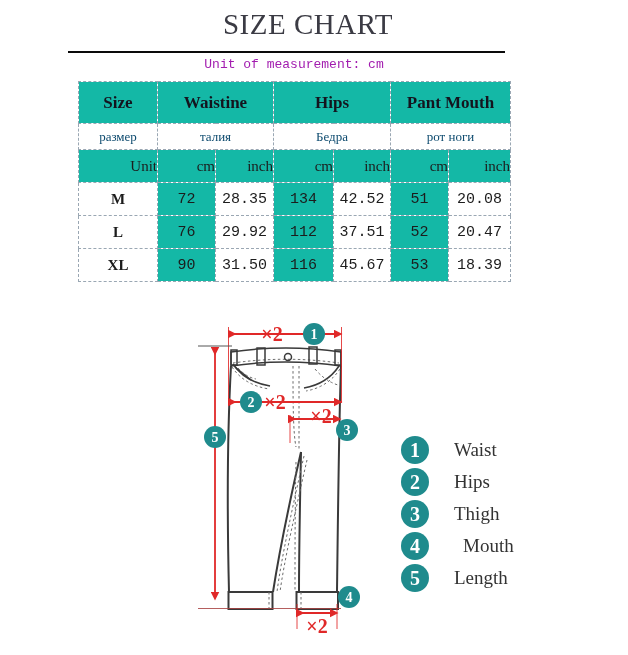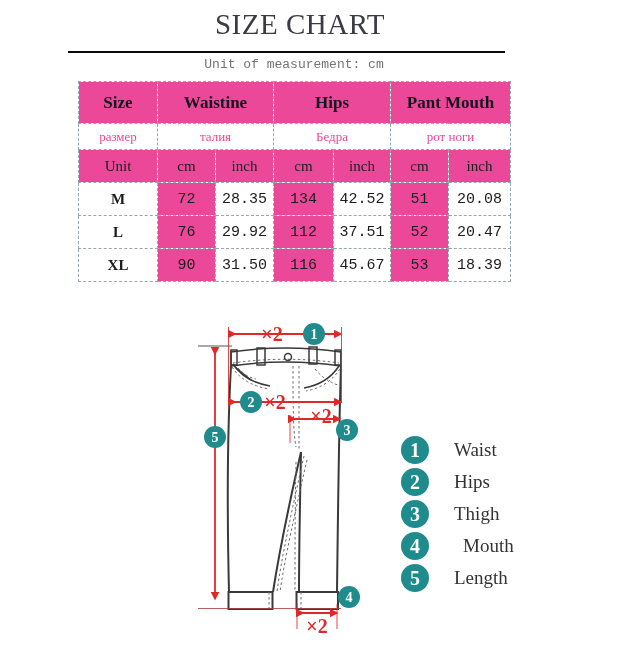--- a/index.html
+++ b/index.html
@@ -1,45 +1,45 @@
 <!DOCTYPE html>
 <html><head>
 <meta charset="utf-8">
 <style>
   html,body{margin:0;padding:0;}
   body{
     width:628px;height:655px;position:relative;background:#ffffff;
     font-family:"Liberation Serif", serif;color:#1c1c1c;overflow:hidden;
   }
   .page-title{
-    position:absolute;left:78px;top:8px;width:444px;text-align:center;
+    position:absolute;left:86px;top:8px;width:444px;text-align:center;
     font-size:29px;letter-spacing:.5px;color:#3b3b44;font-weight:500;
   }
   .title-rule{
     position:absolute;left:68px;top:51px;width:437px;height:0;
     border-top:2px solid #0a0a0a;
   }
   .subtitle{
     position:absolute;left:78px;top:57px;width:432px;text-align:center;
-    font-family:"Liberation Mono", monospace;font-size:13px;color:#737373;
+    font-family:"Liberation Mono", monospace;font-size:13px;color:#a21caf;
   }
   table.size-table{
     position:absolute;left:78px;top:81px;border-collapse:collapse;table-layout:fixed;
   }
   .size-table td{
     border:1px dashed #9aa7b3;text-align:center;vertical-align:middle;
     padding:0;overflow:hidden;white-space:nowrap;
   }
-  .bg-blue{background:#ec4899;}
+  .bg-blue{background:#14b8a6;}
   .r-head{height:42px;}
   .r-head td{font-weight:bold;font-size:17px;color:#14141e;}
   .r-ru{height:26px;}
-  .r-ru td{font-size:13px;color:#ec4899;}
+  .r-ru td{font-size:13px;color:#0c4a6e;}
   .r-unit{height:33px;}
-  .r-unit td{font-size:15px;}
+  .r-unit td{font-size:15px;text-align:right;}
   .r-data{height:33px;}
   .r-data td{font-size:15px;}
   .size-col{font-weight:bold;font-size:17px;}
   .val{font-family:"Liberation Mono", monospace;font-size:13px;margin-left:20px;}
   svg.diagram{position:absolute;left:0;top:0;}
   .stitch{fill:none;stroke:#6b6b6b;stroke-width:1;stroke-dasharray:2.5 2.5;}
   .outline{fill:none;stroke:#3a3a3a;stroke-width:2;}
   .outline-thin{fill:none;stroke:#3a3a3a;stroke-width:1.5;}
   .red-line{stroke:#e02828;stroke-width:1.8;fill:none;}
   .red-guide{stroke:#e02828;stroke-width:1;fill:none;opacity:.85;}

